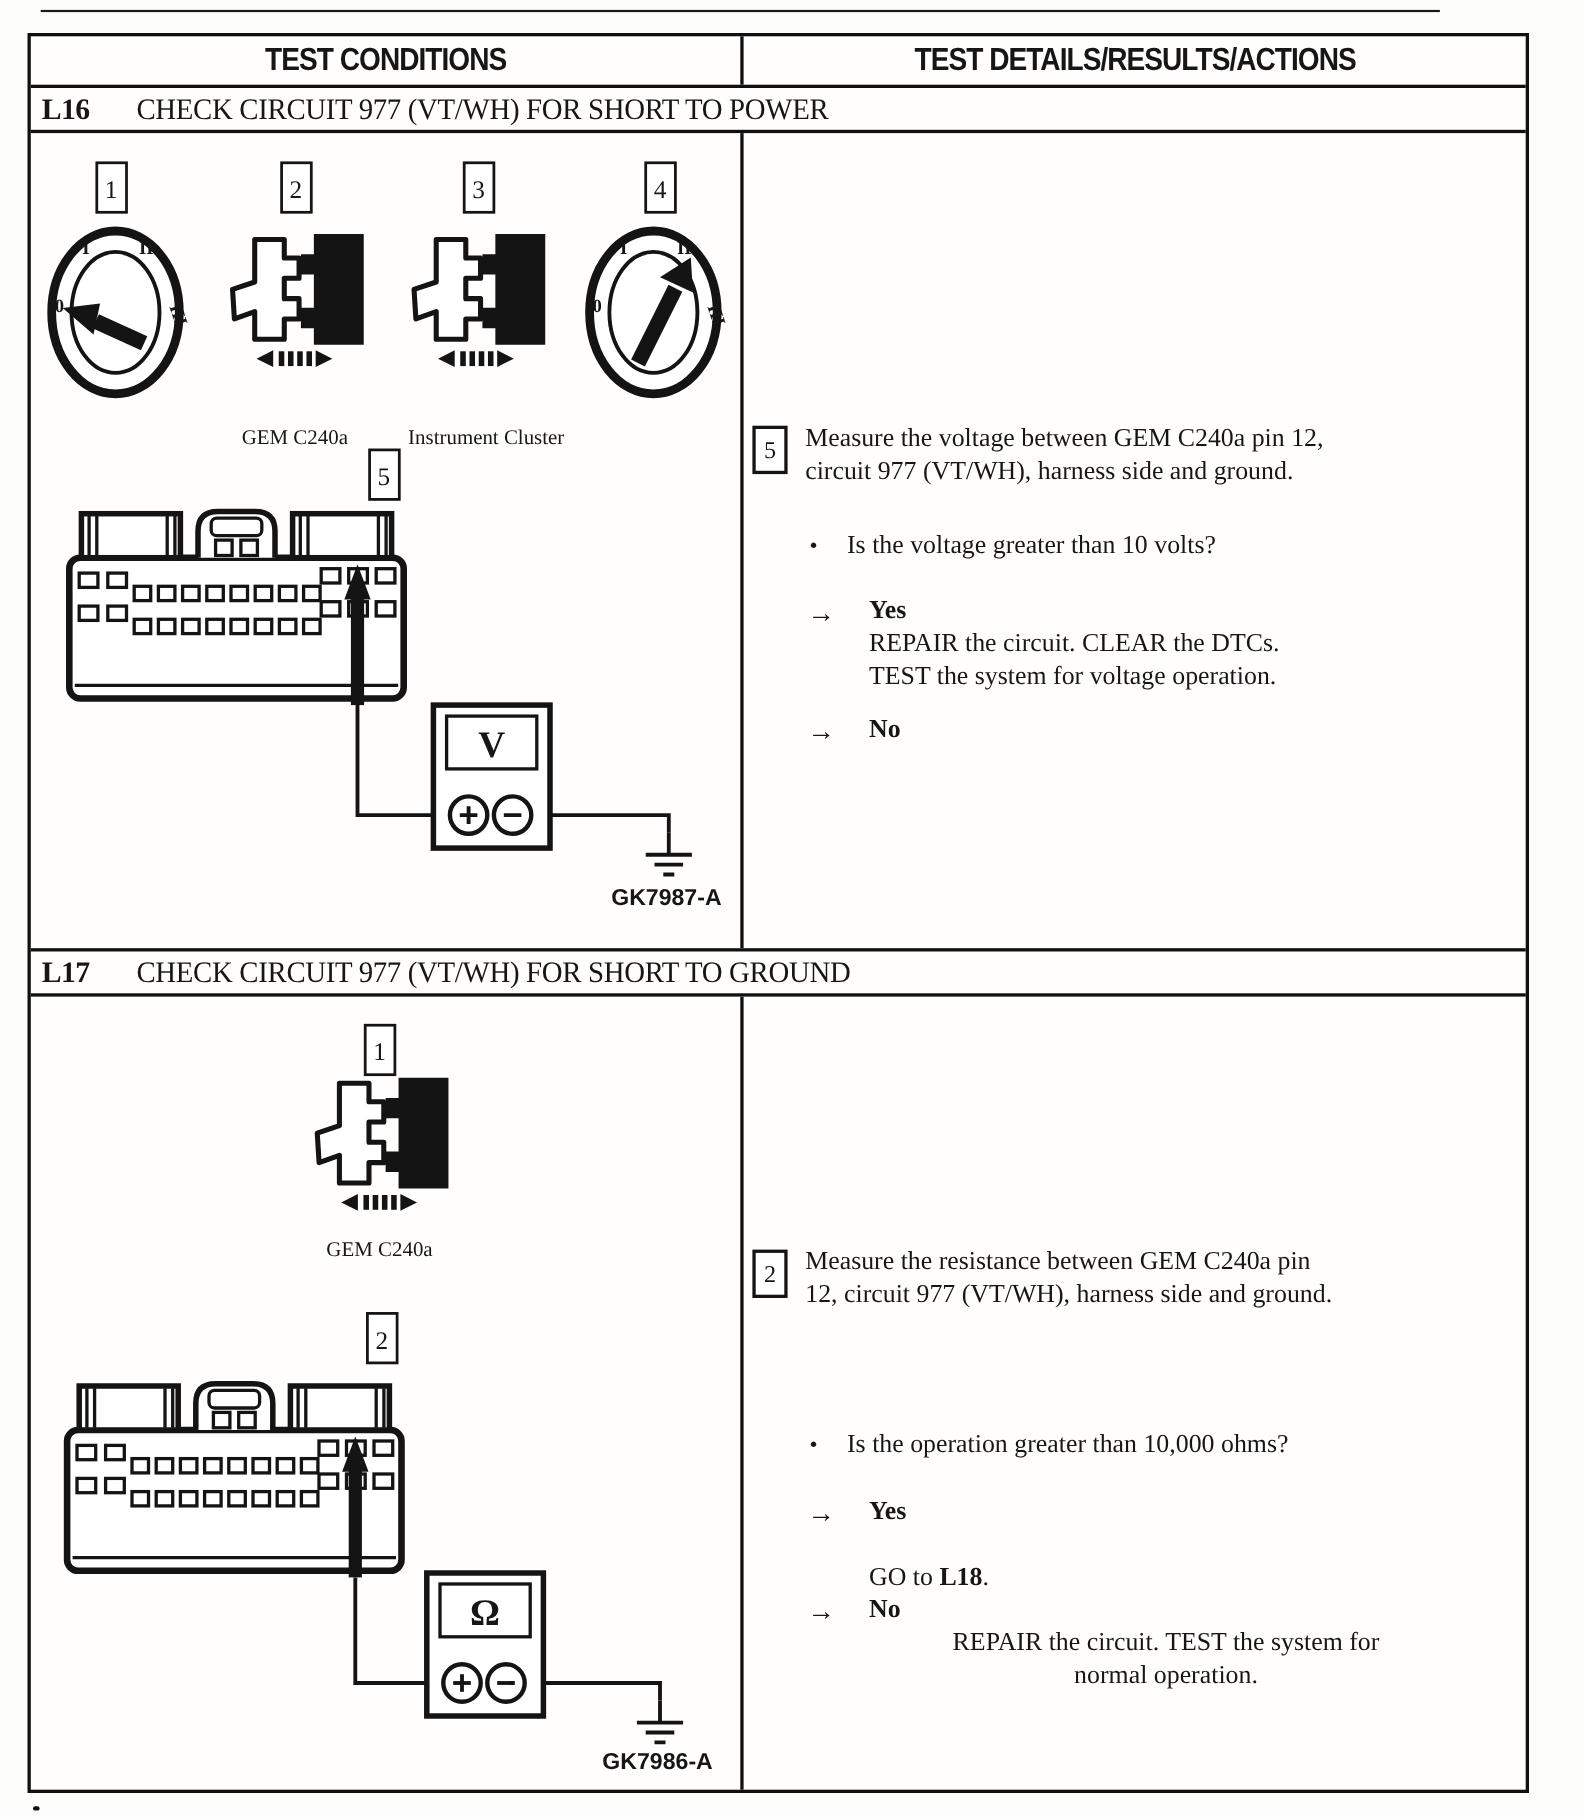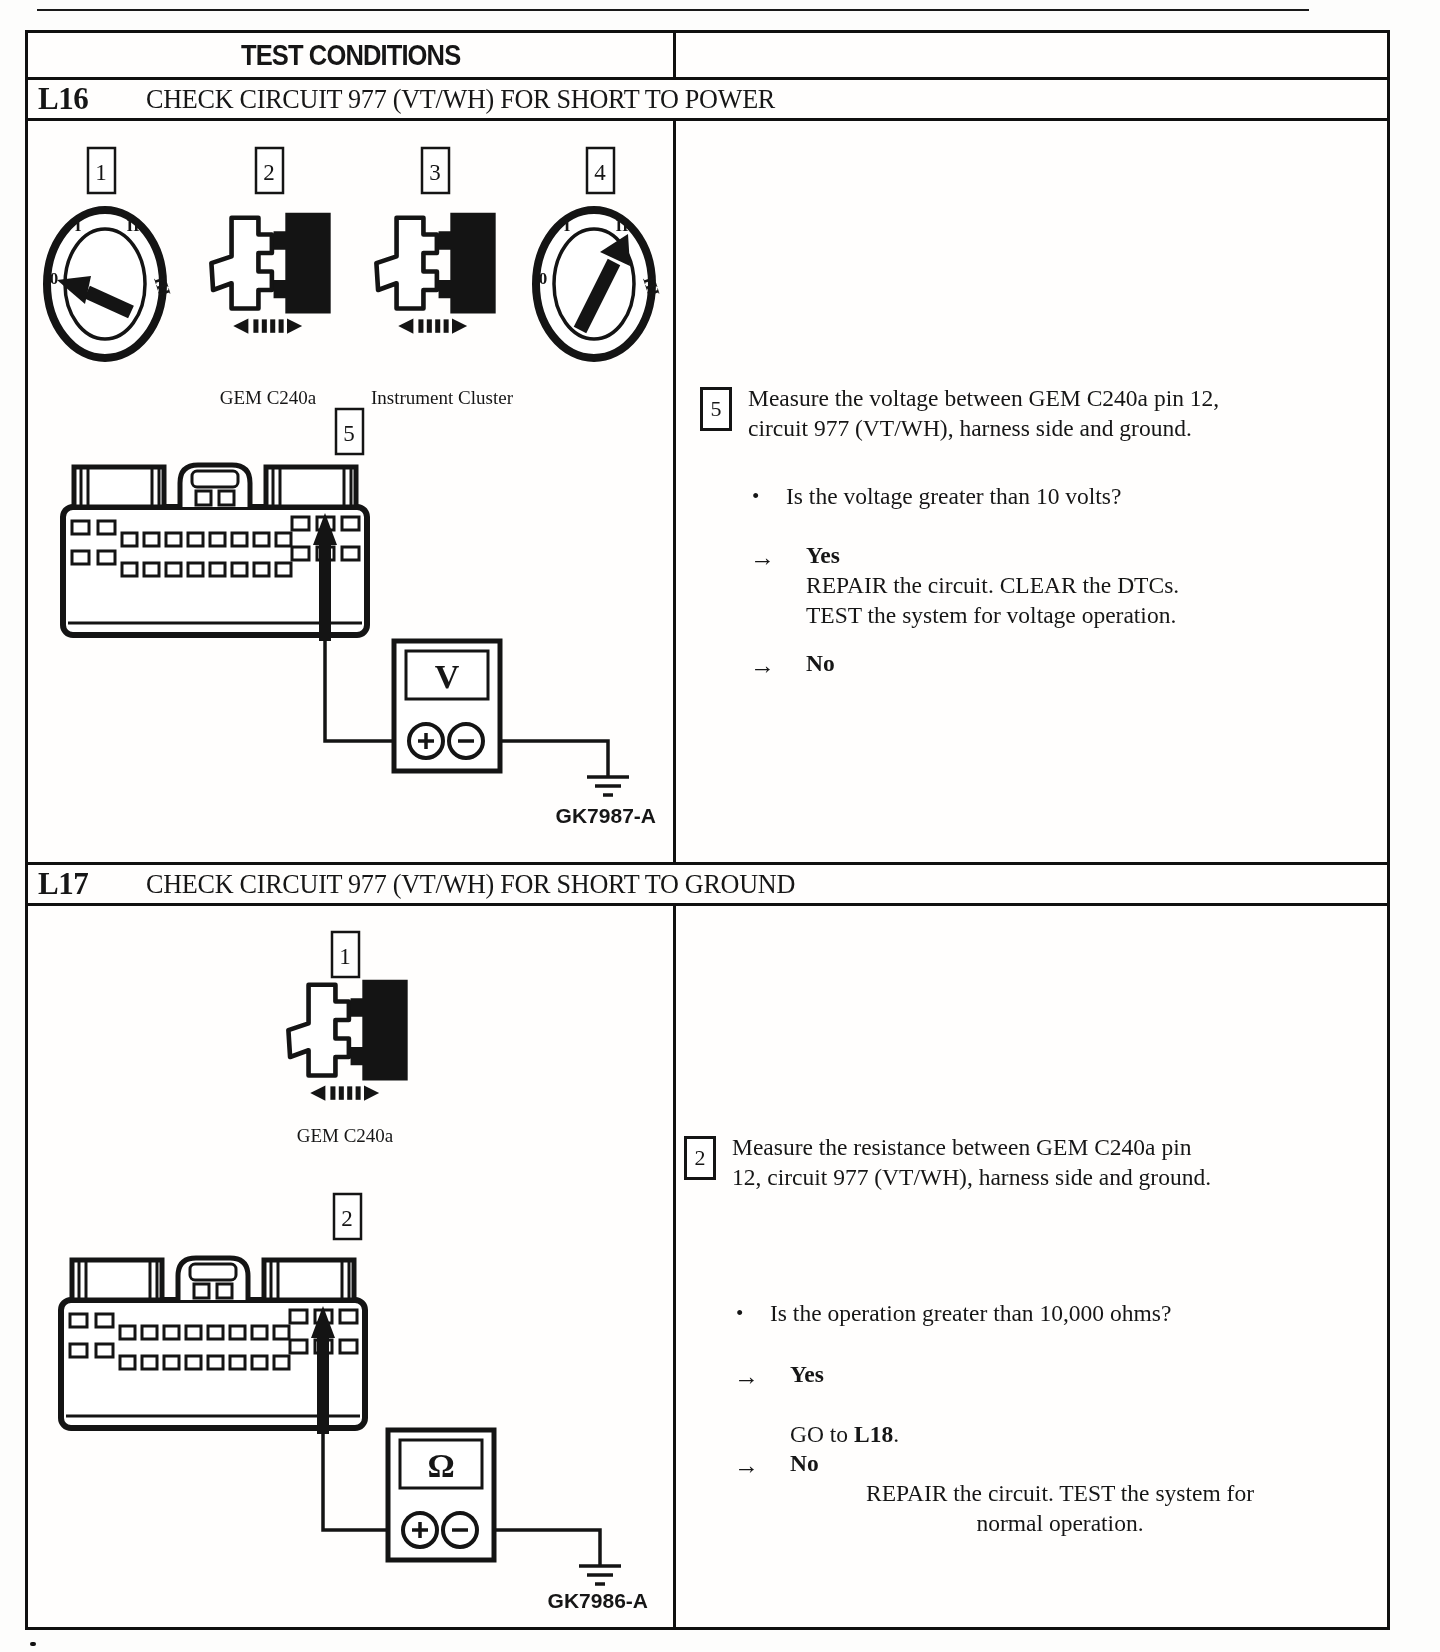--- a/index.html
+++ b/index.html
@@ -6,33 +6,33 @@
   body { width:1440px; height:1652px; position:relative; overflow:hidden;
          font-family:"Liberation Serif", serif; color:#161616; }
   .page { position:absolute; inset:0; background:#fdfdfc; }
 
   .scanline { position:absolute; background:#1a1a1a; }
   .scan-dot { position:absolute; width:6px; height:4px; background:#111; border-radius:2px; }
 
   .ttable { position:absolute; left:25px; top:30px; width:1359px; height:1594px;
             border:3px solid #101010; background:#fffefd; }
   .row { position:absolute; left:0; right:0; }
-  .rb { border-bottom:3px solid #101010;gap:16px; }
+  .rb { border-bottom:3px solid #101010; }
 
   .rhead { top:0; height:44px; display:flex; }
   .hcell { display:flex; align-items:center; justify-content:center; }
   .hcell.left  { width:645px; border-right:3px solid #101010; }
   .hcell.right { flex:1; }
   .hlabel { font-family:"Liberation Sans", sans-serif; font-weight:bold; font-size:29px;
             letter-spacing:-1px; display:inline-block; transform:scaleX(0.88); white-space:nowrap; }
 
   .rtitle { display:flex; align-items:center; padding-left:10px; }
   .t16 { top:47px;  height:38px; }
   .t17 { top:832px; height:38px; }
-  .tid  { font-weight:bold; font-size:31px; letter-spacing:-0.5px; margin-right:42px; }
+  .tid  { font-weight:bold; font-size:27px; letter-spacing:-0.5px; margin-right:42px; }
   .ttl  { font-size:27px; letter-spacing:-0.3px; display:inline-block; transform:scaleX(0.97); transform-origin:left center; white-space:nowrap; }
 
   .rcontent { display:flex; }
   .c16 { top:88px;  height:741px; }
   .c17 { top:873px; height:721px; border-bottom:none; }
   .figcell { width:645px; border-right:3px solid #101010; position:relative; }
   .detailcell { flex:1; position:relative; font-size:23.5px; line-height:1.28; }
 
   .stepbox { position:absolute; width:26px; height:38px; border:3px solid #141414;
              display:flex; align-items:center; justify-content:center; font-size:22px; background:#fff; }
@@ -63,20 +63,23 @@
 
 <div class="page">
   <div class="scanline" style="left:37px; top:9px; width:1272px; height:2px;"></div>
   <div class="scan-dot" style="left:30px; top:1642px;"></div>
 
   <div class="ttable">
 
     <div class="row rb rhead">
       <div class="hcell left">
         <span class="hlabel">TEST CONDITIONS</span>
+      </div>
+      <div class="hcell right">
+        <span class="hlabel">TEST DETAILS/RESULTS/ACTIONS</span>
       </div>
     </div>
 
     <div class="row rb rtitle t16">
       <span class="tid">L16</span>
       <span class="ttl">CHECK CIRCUIT 977 (VT/WH) FOR SHORT TO POWER</span>
     </div>
 
     <div class="row rb rcontent c16">
       <div class="figcell">

